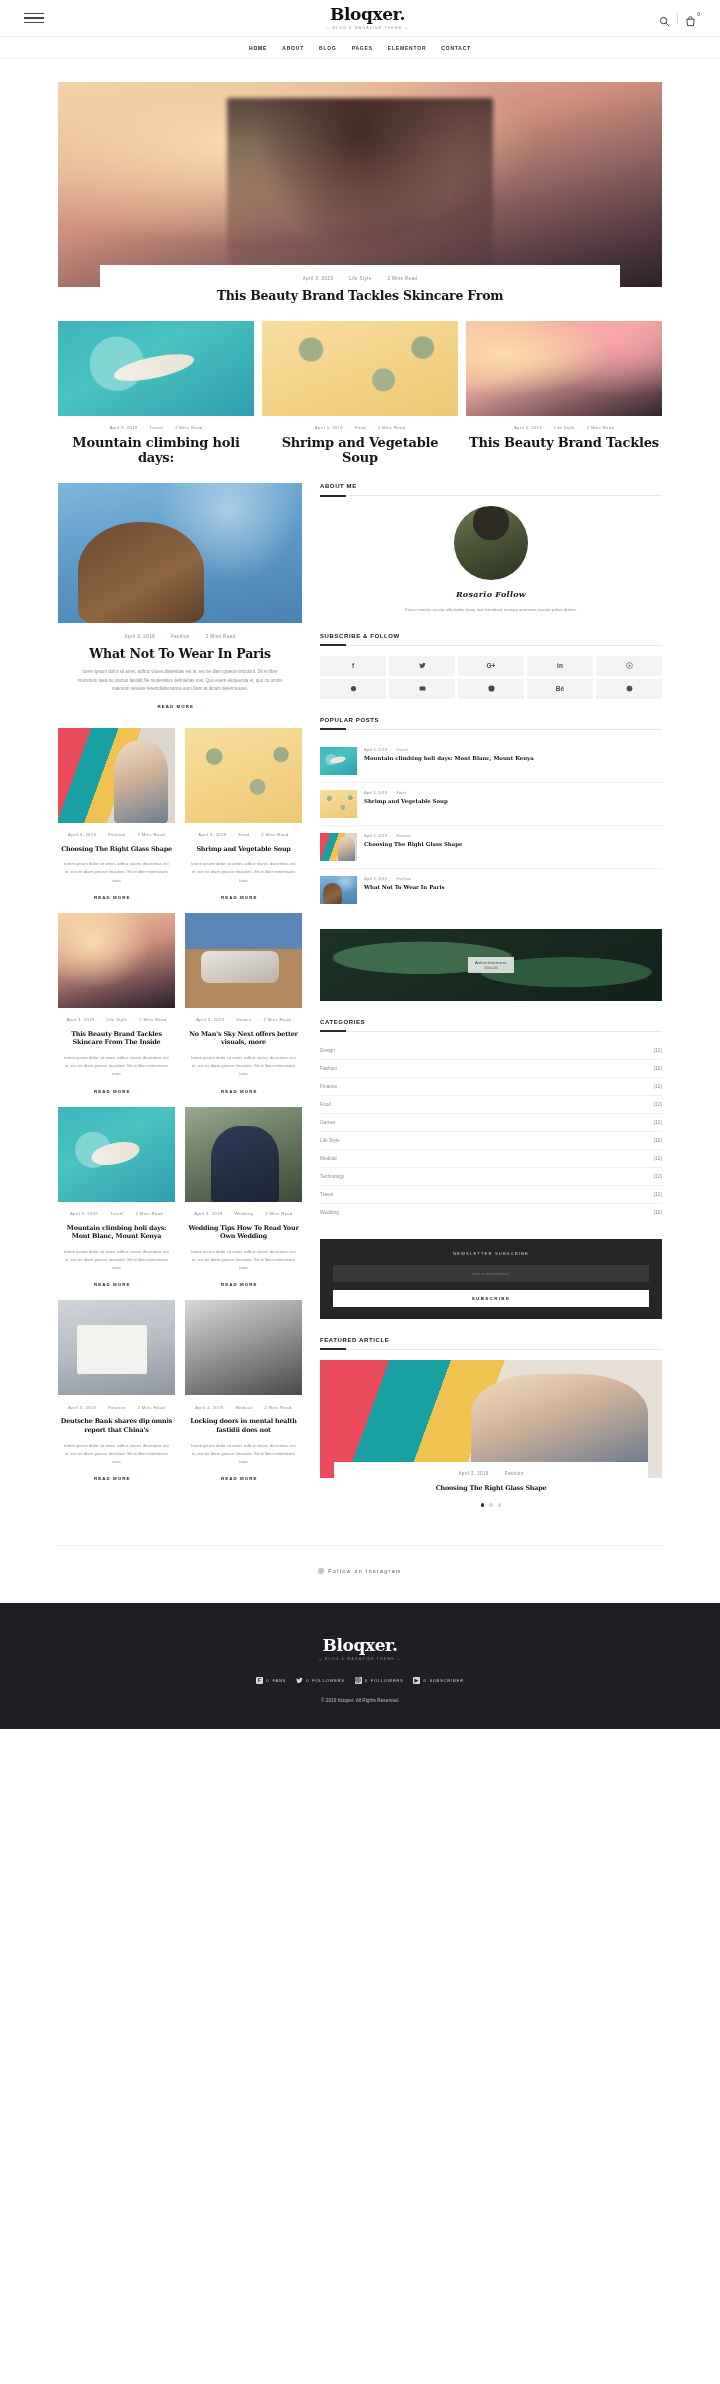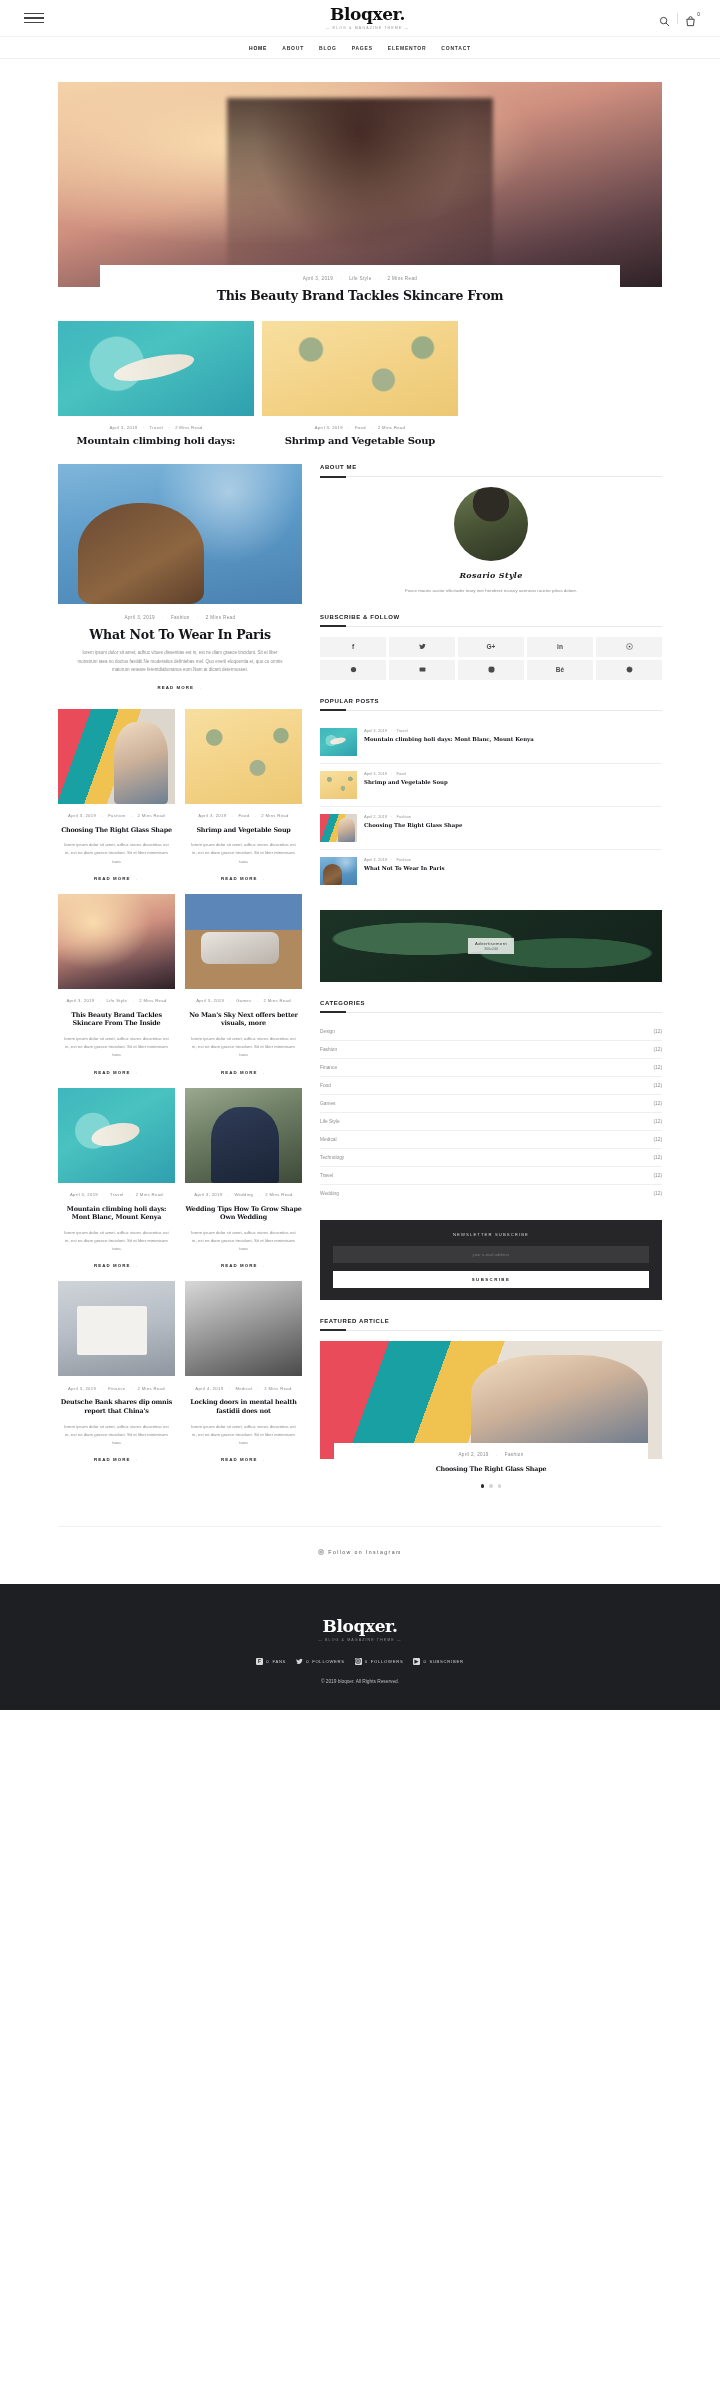--- a/index.html
+++ b/index.html
@@ -65,21 +65,21 @@
     background:#fff; margin: -22px 42px 0 42px; position: relative; z-index:3;
     padding: 10px 10px 2px; text-align: center;
   }
   .meta { font-size: 4.6px; color:#8a8a8a; letter-spacing:.35px; display:flex; justify-content:center;
           gap:7px; align-items:center; }
   .meta .dot { color:#bbb; font-size:5px; }
   .post-title {
     font-family:"DejaVu Serif", serif; font-weight:bold; color:#15161a;
     font-size:12.5px; margin-top:7px; letter-spacing:-.2px;
   }
-  .post-title.sm { font-size: 10px; }
+  .post-title.sm { font-size: 13px; }
   .post-title.xs { font-size: 6.4px; line-height:1.35; }
 
   
   .grid3 { display:grid; grid-template-columns:repeat(3,1fr); gap:8px; margin-top:16px; }
   .card3 .thumb { height:95px; width:100%; }
   .card3 .meta { margin-top:8px; font-size:4.2px; gap:5px; }
   .card3 .post-title { margin-top:5px; }
 
   
   .t-pool { background:
@@ -288,20 +288,31 @@
         <div class="thumb t-pine"></div>
         <div class="meta center">
           <span>April 3, 2019</span>
           <span class="dot">·</span>
           <span>Food</span>
           <span class="dot">·</span>
           <span>2 Mins Read</span>
         </div>
         <div class="post-title sm center">Shrimp and Vegetable Soup</div>
       </div>
+      <div class="card3">
+        <div class="thumb t-fire"></div>
+        <div class="meta center">
+          <span>April 3, 2019</span>
+          <span class="dot">·</span>
+          <span>Life Style</span>
+          <span class="dot">·</span>
+          <span>2 Mins Read</span>
+        </div>
+        <div class="post-title sm center">This Beauty Brand Tackles</div>
+      </div>
     </div>
 
     <div class="cols">
 
       <div>
 
         <div class="feature">
           <div class="fimg t-sea"></div>
           <div class="body">
             <div class="meta">
@@ -414,21 +425,21 @@
           <div class="card2">
             <div class="thumb t-wed"></div>
             <div class="body">
               <div class="meta">
                 <span>April 3, 2019</span>
                 <span class="dot">·</span>
                 <span>Wedding</span>
                 <span class="dot">·</span>
                 <span>2 Mins Read</span>
               </div>
-              <div class="post-title xs">Wedding Tips How To Grow Shape Own Wedding</div>
+              <div class="post-title xs">Wedding Tips How To Read Your Own Wedding</div>
               <div class="excerpt">lorem ipsum dolor sit amet, adhuc viures dissentias est in, est ne diam graece tincidunt. Sit et liber minimisum taea</div>
               <a href="#" class="readmore">
                 <span>READ MORE</span><span class="arr">→</span>
               </a>
             </div>
           </div>
 
           <div class="card2">
             <div class="thumb t-bank"></div>
             <div class="body">
@@ -467,21 +478,21 @@
 
         </div>
       </div>
 
       <div class="side">
 
         <div class="sb-block">
           <div class="side-title">ABOUT ME</div>
           <div class="side-rule"></div>
           <div class="avatar"></div>
-          <div class="author-name">Rosario Style</div>
+          <div class="author-name">Rosario Follow</div>
           <div class="author-bio">Fusce mauris auctor ollicituder teary iner hendrerit risusey aeenean rauctor pibus doloer.</div>
         </div>
 
         <div class="sb-block">
           <div class="side-title">SUBSCRIBE &amp; FOLLOW</div>
           <div class="side-rule"></div>
           <div class="social-grid">
             <div class="social-cell">f</div>
             <div class="social-cell">
               <svg viewBox="0 0 24 24">

